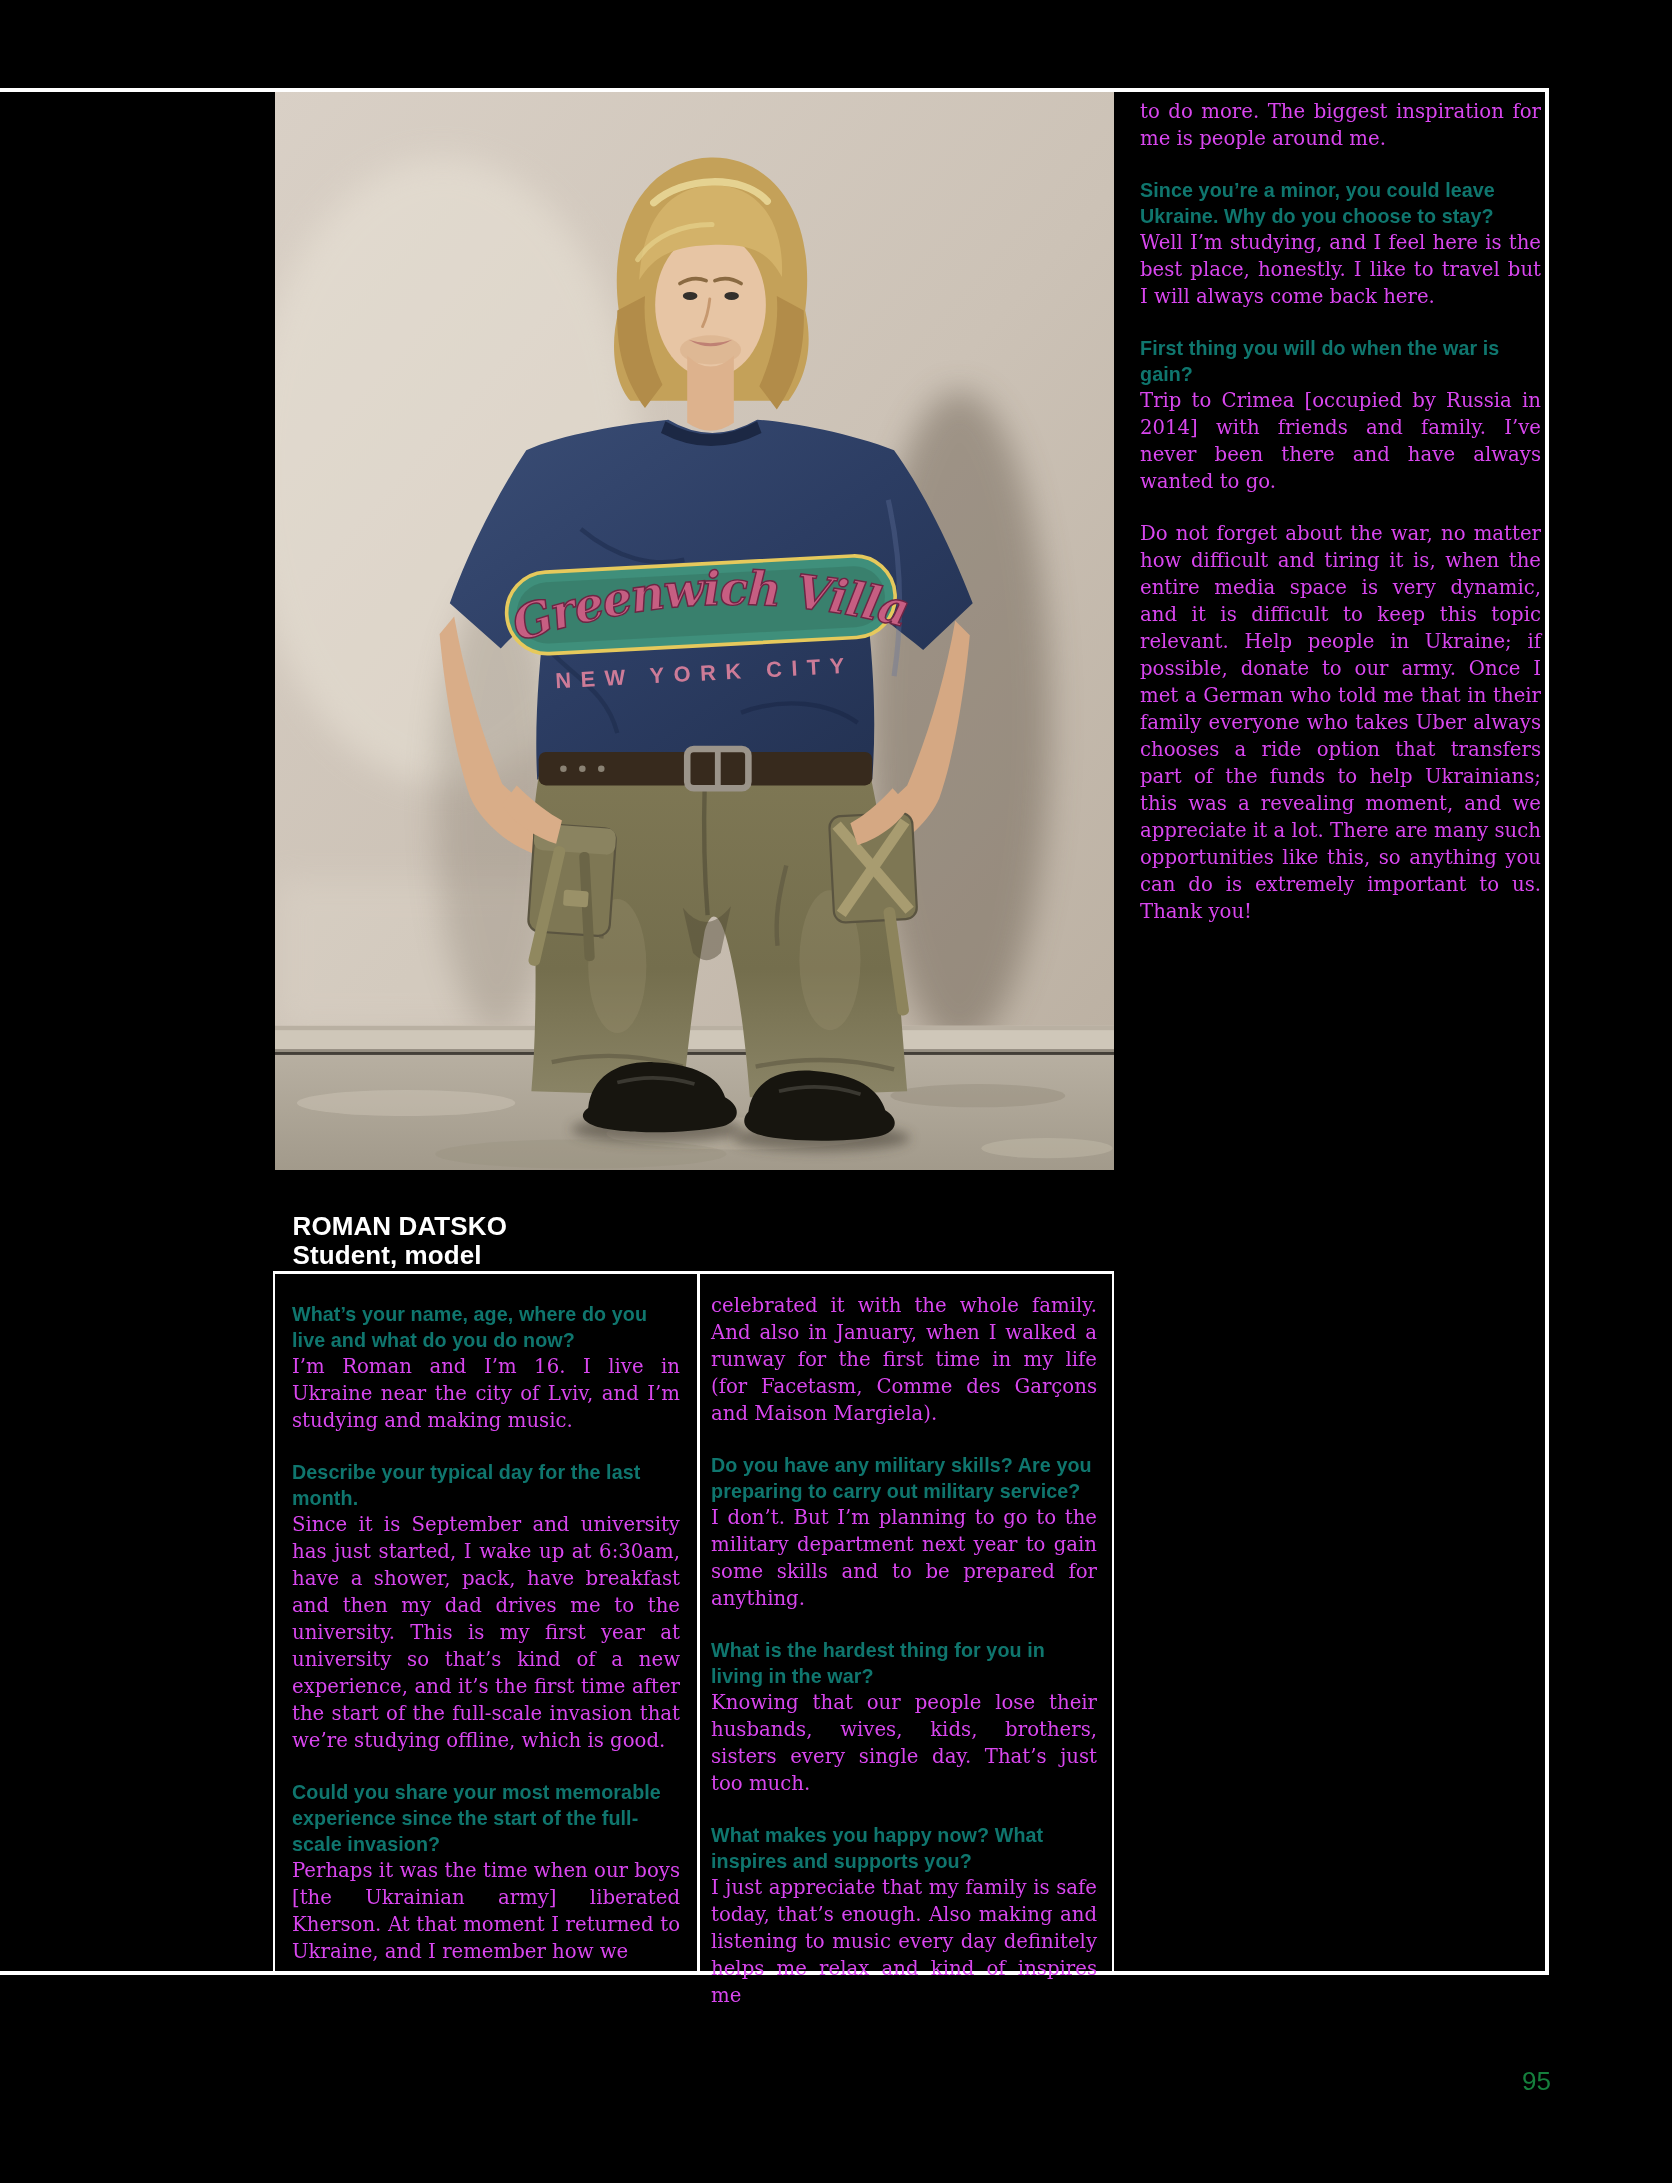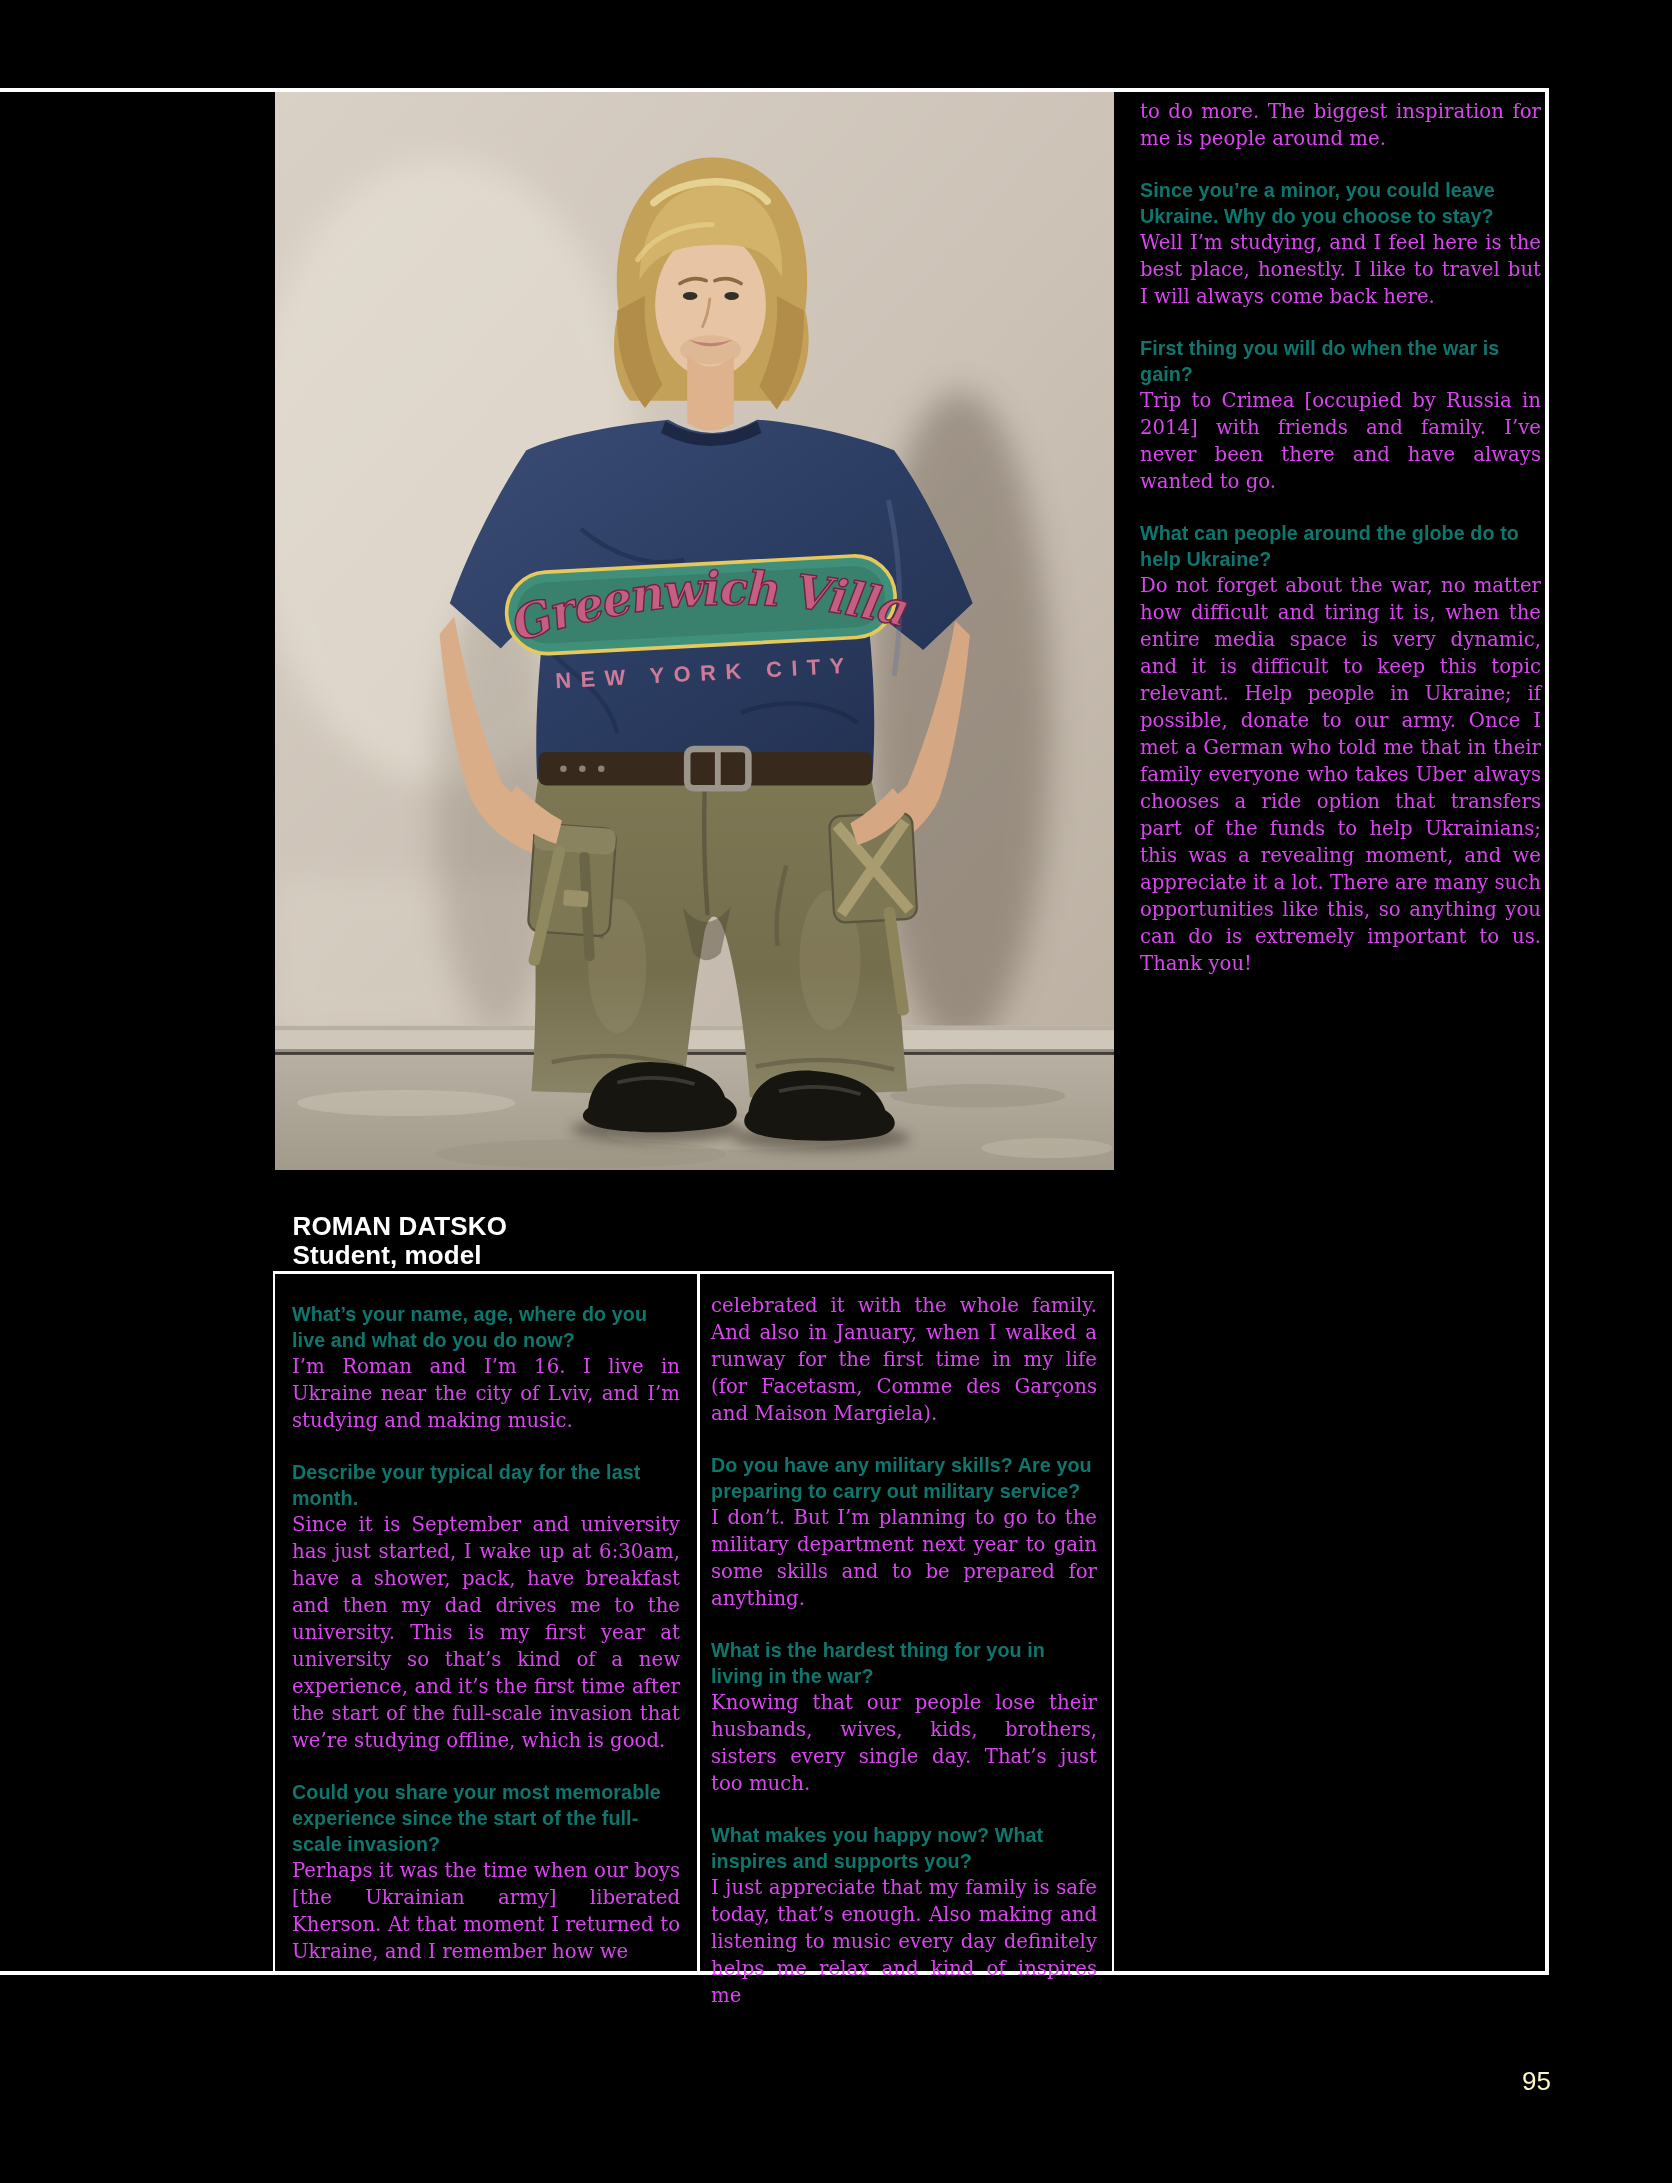--- a/index.html
+++ b/index.html
@@ -30,21 +30,21 @@
   .col-mid   { position: absolute; left: 436px; top: 17.5px; width: 386px; }
   .right-col { position: absolute; left: 1140px; top: 98px; width: 401px; }
 
   p.question { font: 700 19.7px/26px "Liberation Sans", sans-serif; margin: 0; color: #0f766e;
                letter-spacing: 0.1px; }
   p.answer   { font: 19.7px/27px "DejaVu Serif", serif; margin: 0 0 25px; text-align: justify;
                color: #d946ef; }
   p.answer:last-child { margin-bottom: 0; }
 
   .page-number { position: absolute; left: 1522px; top: 2067px; width: 44px;
-                 font: 26px/29px "Liberation Sans", sans-serif; color: #fef9c3; }
+                 font: 26px/29px "Liberation Sans", sans-serif; color: #15803d; }
 </style>
 </head>
 <body>
 
 <div class="page">
 
   <div class="rule rule-top"></div>
   <div class="rule rule-right"></div>
   <div class="rule rule-bottom"></div>
 
@@ -247,20 +247,19 @@
         <p class="answer">I just appreciate that my family is safe today, that’s enough. Also making and listening to music every day definitely helps me relax and kind of inspires me</p>
       </div>
   </section>
 
   <aside class="col right-col">
       <p class="answer">to do more. The biggest inspiration for me is people around me.</p>
       <p class="question">Since you’re a minor, you could leave Ukraine. Why do you choose to stay?</p>
       <p class="answer">Well I’m studying, and I feel here is the best place, honestly. I like to travel but I will always come back here.</p>
       <p class="question">First thing you will do when the war is gain?</p>
       <p class="answer">Trip to Crimea [occupied by Russia in 2014] with friends and family. I’ve never been there and have always wanted to go.</p>
-      <p class="question">What can people around the globe do to help Ukraine?</p>
       <p class="answer">Do not forget about the war, no matter how difficult and tiring it is, when the entire media space is very dynamic, and it is difficult to keep this topic relevant. Help people in Ukraine; if possible, donate to our army. Once I met a German who told me that in their family everyone who takes Uber always chooses a ride option that transfers part of the funds to help Ukrainians; this was a revealing moment, and we appreciate it a lot. There are many such opportunities like this, so anything you can do is extremely important to us. Thank you!</p>
     </aside>
 
   <div class="page-number">95</div>
 
 </div>
 
 
 </body></html>

